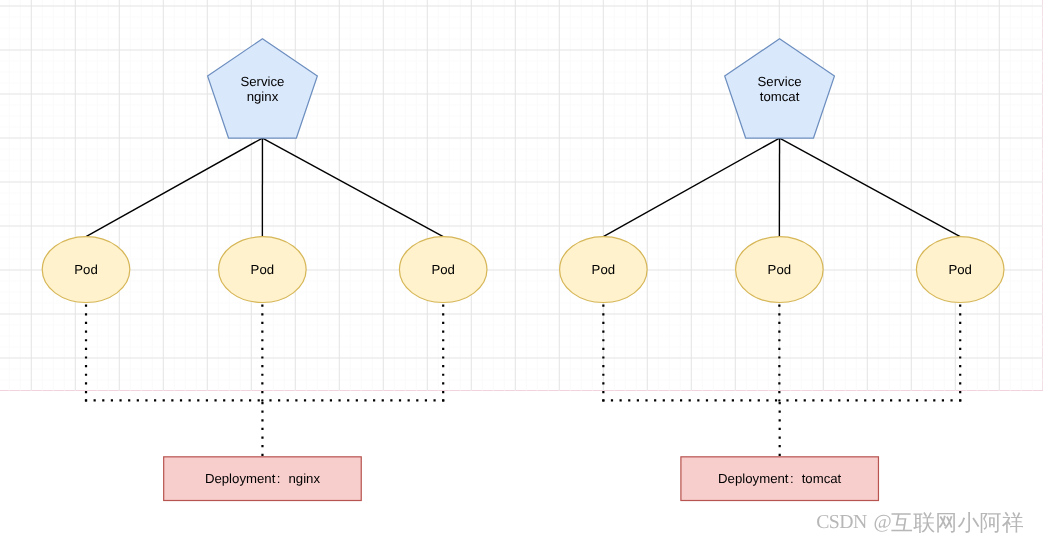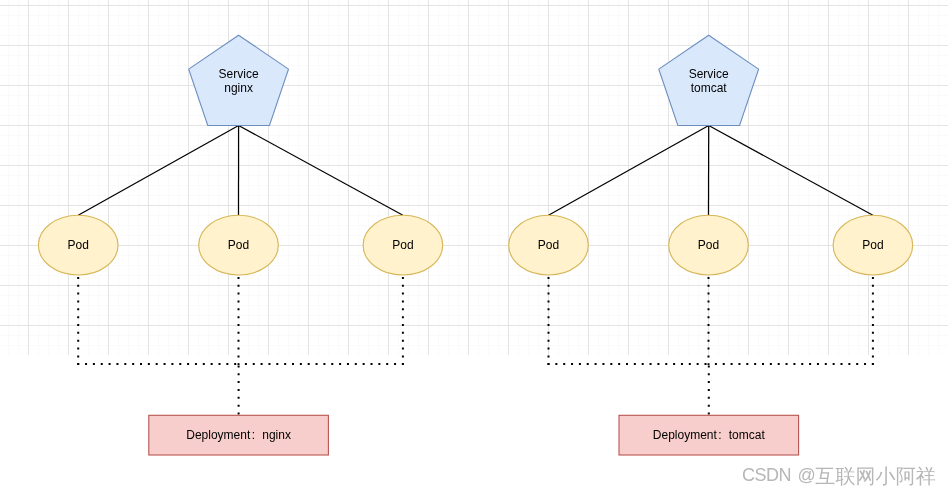--- a/index.html
+++ b/index.html
@@ -15,21 +15,21 @@
       linear-gradient(to bottom, #fafafa 1px, transparent 1px);
     background-size: 40px 40px, 40px 40px, 10px 10px, 10px 10px;
     background-position: 28px 5px, 28px 5px, 8px 5px, 8px 5px;
   }
   #svg{position:absolute;inset:0;}
   .shp{stroke-width:1.1;}
   .edge{stroke:#000000;stroke-width:1.25;fill:none;}
   .dedge{stroke:#000000;stroke-width:2;fill:none;stroke-dasharray:2 5.85;stroke-linecap:butt;}
   .lbl{font-family:"Liberation Sans",sans-serif;font-size:12px;fill:#000000;text-anchor:middle;}
   #wm{position:absolute;left:742px;top:464px;color:#b7b7b7;
-      font-family:Liberation Sans, sans-serif;white-space:nowrap;line-height:1;}
+      font-family:Liberation Serif, serif;white-space:nowrap;line-height:1;}
   .wm-latin{font-size:18px;letter-spacing:-0.5px;word-spacing:2px;}
   .wm-cjk{font-size:20px;letter-spacing:0.1px;position:relative;top:1.5px;}
 </style>
 </head>
 <body>
 
 <div id="canvas">
   <div id="grid" style="background-color: rgb(255, 255, 255); background-image: linear-gradient(to right, rgb(228, 228, 228) 1px, transparent 1px), linear-gradient(rgb(228, 228, 228) 1px, transparent 1px), linear-gradient(to right, rgb(250, 250, 250) 1px, transparent 1px), linear-gradient(rgb(250, 250, 250) 1px, transparent 1px); background-size: 40px 40px, 40px 40px, 10px 10px, 10px 10px; background-position: 28px 5px, 28px 5px, 8px 5px, 8px 5px;"></div>
   <svg id="svg" width="948" height="496">
     <g id="edges">

